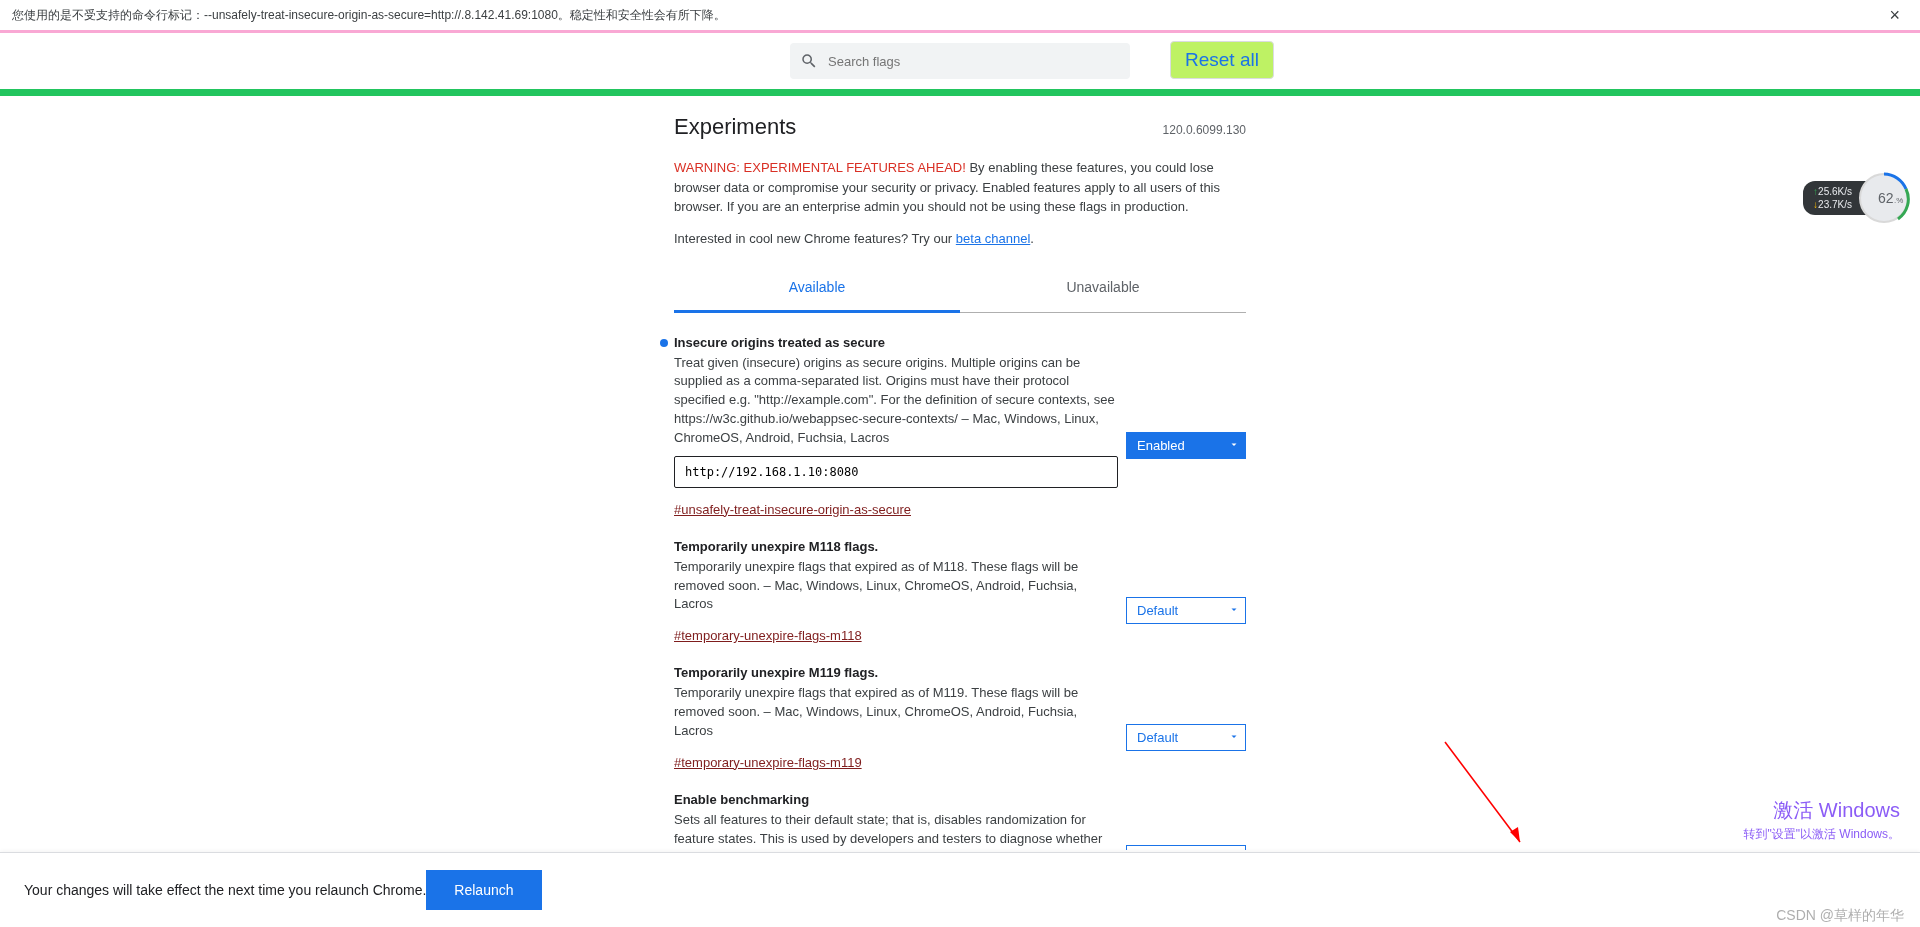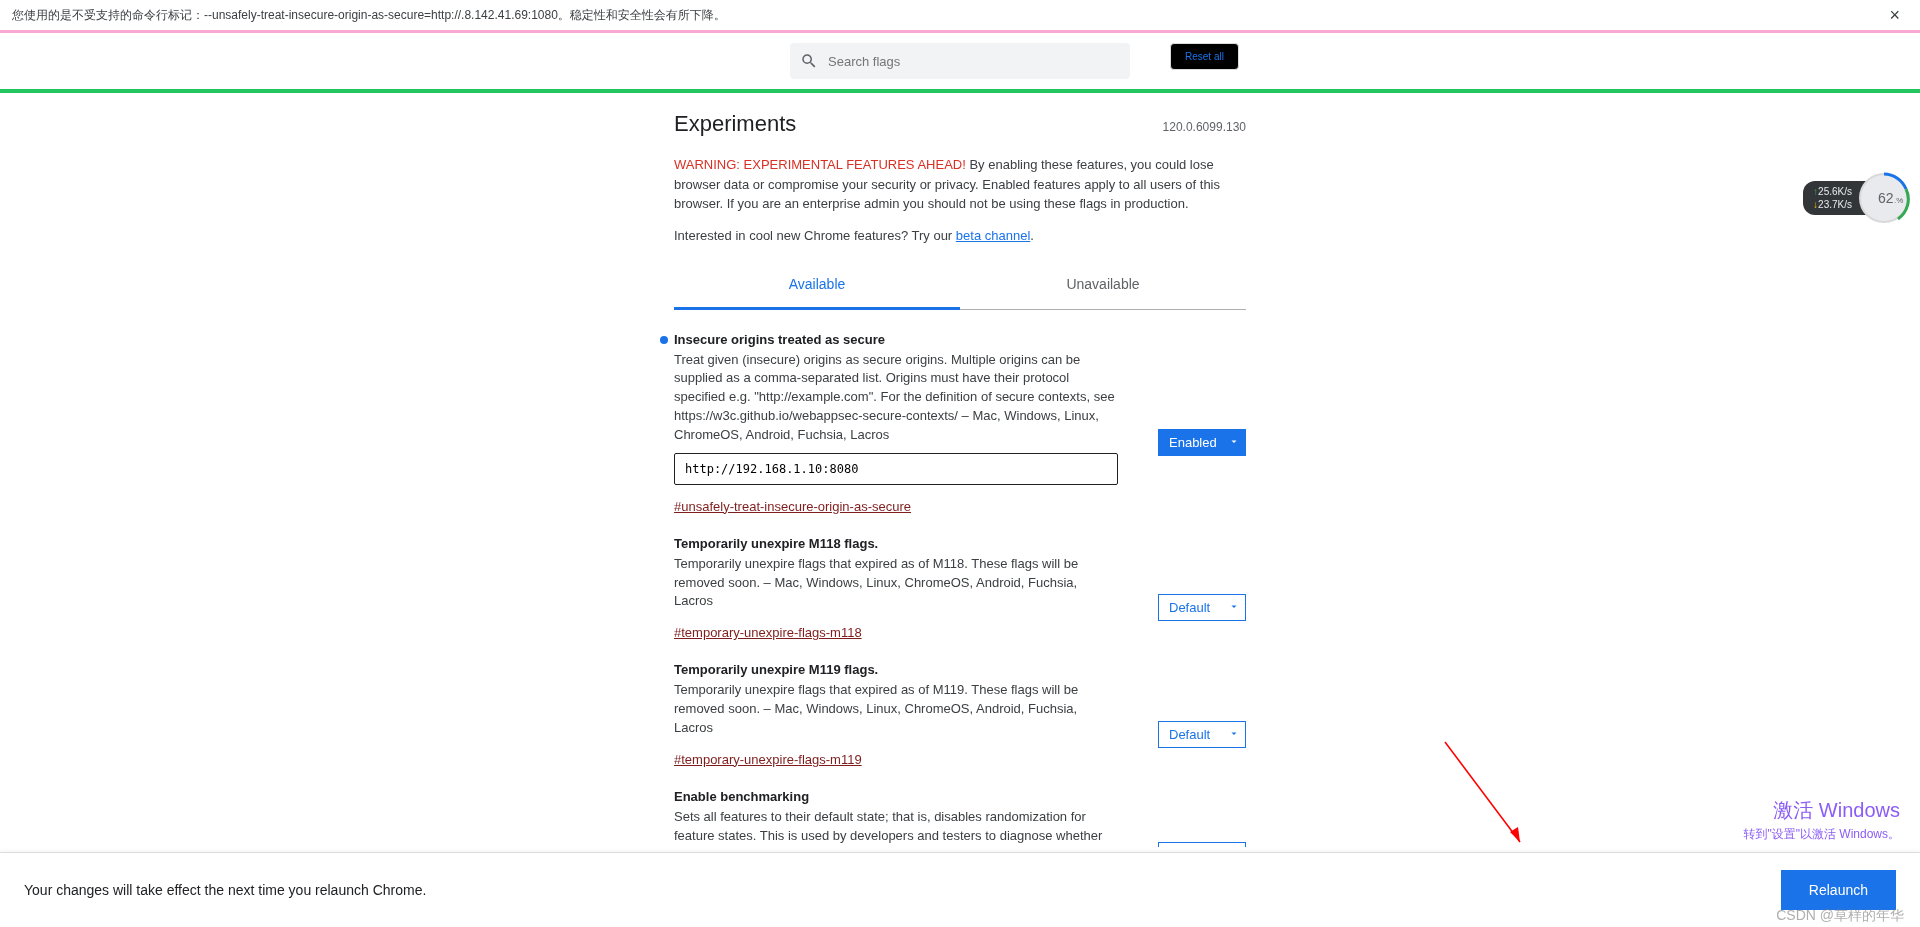--- a/index.html
+++ b/index.html
@@ -2,25 +2,25 @@
 <html><head>
   <meta charset="utf-8">
   <style>
     * { box-sizing: border-box; margin: 0; padding: 0; }
     body { font-family: "Segoe UI", Arial, sans-serif; font-size: 13px; color: #202124; background: #fff; overflow: hidden; }
     .viewport { width: 1920px; height: 927px; position: relative; }
 
     .infobar { display: flex; justify-content: space-between; align-items: center; padding: 6px 12px; font-size: 12px; color: #3c4043; border-bottom: 3px solid #f9a8d4; }
     .infobar .close { cursor: pointer; font-size: 18px; line-height: 1; padding: 0 8px; }
 
-    .toolsrow { display: flex; align-items: flex-start; justify-content: center; gap: 14px; padding: 10px 0; border-bottom: 4px solid #22c55e; position: relative; }
+    .toolsrow { display: flex; align-items: flex-end; justify-content: center; gap: 14px; padding: 10px 0; border-bottom: 7px solid #22c55e; position: relative; }
     .search-wrap { position: relative; background: #f1f3f4; border-radius: 4px; width: 340px; height: 36px; display: flex; align-items: center; }
     .search-wrap .sicon { position: absolute; left: 10px; width: 18px; height: 18px; fill: #5f6368; pointer-events: none; }
     .search-wrap input { border: none; background: transparent; height: 100%; width: 100%; padding-left: 38px; font-size: 13px; color: #202124; outline: none; }
-    .reset-btn { border: 1px solid #dadce0; background: #000000; color: #1a73e8; border-radius: 4px; padding: 7px 14px; font-size: 10px; cursor: pointer; position: absolute; left: calc(50% + 210px); }
+    .reset-btn { border: 1px solid #dadce0; background: #bef264; color: #1a73e8; border-radius: 4px; padding: 7px 14px; font-size: 19px; cursor: pointer; position: absolute; left: calc(50% + 210px); }
 
     .scrollarea { height: calc(100% - 42px - 56px - 75px); overflow-y: scroll; }
     .content { max-width: 572px; margin: 0 auto; padding-top: 18px; }
 
     .titlebar { display: flex; justify-content: space-between; align-items: baseline; }
     .titlebar h1 { font-size: 22px; font-weight: 400; }
     .titlebar .ver { font-size: 12px; color: #5f6368; }
 
     .warn { margin-top: 18px; font-size: 13px; color: #3c4043; line-height: 1.5; }
     .warn .red { color: #d93025; }
@@ -33,28 +33,28 @@
 
     .flag { position: relative; margin-top: 22px; display: flex; gap: 8px; }
     .flag-main { flex: 1; }
     .flag-side { width: 120px; display: flex; align-items: center; padding-top: 40px; }
     .flag h3 { font-size: 13px; font-weight: 600; color: #202124; margin-bottom: 4px; }
     .dot { width: 8px; height: 8px; border-radius: 50%; background: #1a73e8; position: absolute; left: -14px; top: 4px; }
     .flag p { font-size: 13px; color: #3c4043; line-height: 1.45; }
     .flag .hash { margin-top: 14px; display: inline-block; font-size: 13px; color: #7f1d1d; text-decoration: underline; }
     .origin-input { width: 100%; margin-top: 8px; border: 1px solid #202124; border-radius: 2px; padding: 8px 10px; font-family: Consolas, monospace; font-size: 12px; }
 
-    .select-wrap { position: relative; width: 120px; margin-left: 32px; }
+    .select-wrap { position: relative; width: 120px; }
     .sel { width: 100%; border: 1px solid #1a73e8; padding: 5px 24px 5px 10px; font-size: 13px; color: #1a73e8; background: #fff; appearance: none; cursor: pointer; }
     .sel.enabled { background: #1a73e8; color: #fff; }
     .chev { position: absolute; right: 6px; top: 50%; transform: translateY(-50%); pointer-events: none; }
     .chev svg { width: 12px; height: 12px; fill: #1a73e8; }
     .sel.enabled + .chev svg { fill: #fff; }
 
-    .restartbar { position: absolute; left: 0; bottom: 0; width: 100%; height: 75px; border-top: 1px solid #dadce0; background: #fff; display: flex; align-items: center; justify-content: space-between; padding: 0 24px; box-shadow: 0 -1px 4px rgba(0,0,0,.05); gap: 22px; }
+    .restartbar { position: absolute; left: 0; bottom: 0; width: 100%; height: 75px; border-top: 1px solid #dadce0; background: #fff; display: flex; align-items: center; justify-content: flex-start; padding: 0 24px; box-shadow: 0 -1px 4px rgba(0,0,0,.05); }
     .restartbar .msg { font-size: 14px; color: #202124; }
     .relaunch { background: #1a73e8; color: #fff; border: none; padding: 12px 28px; font-size: 14px; cursor: pointer; }
 
     .wm { position: absolute; right: 20px; bottom: 84px; text-align: right; color: #8b5cf6; font-family: "Microsoft YaHei", sans-serif; pointer-events: none; }
     .wm .l1 { font-size: 20px; }
     .wm .l2 { font-size: 12px; margin-top: 2px; }
     .csdn { position: absolute; right: 16px; bottom: 2px; font-size: 14px; color: rgba(120,120,120,.6); font-family: "Microsoft YaHei", sans-serif; pointer-events: none; }
 
     .arrow { position: absolute; right: 390px; bottom: 75px; width: 90px; height: 115px; pointer-events: none; }
     .arrow line { stroke: #ff0000; stroke-width: 1.5; }

